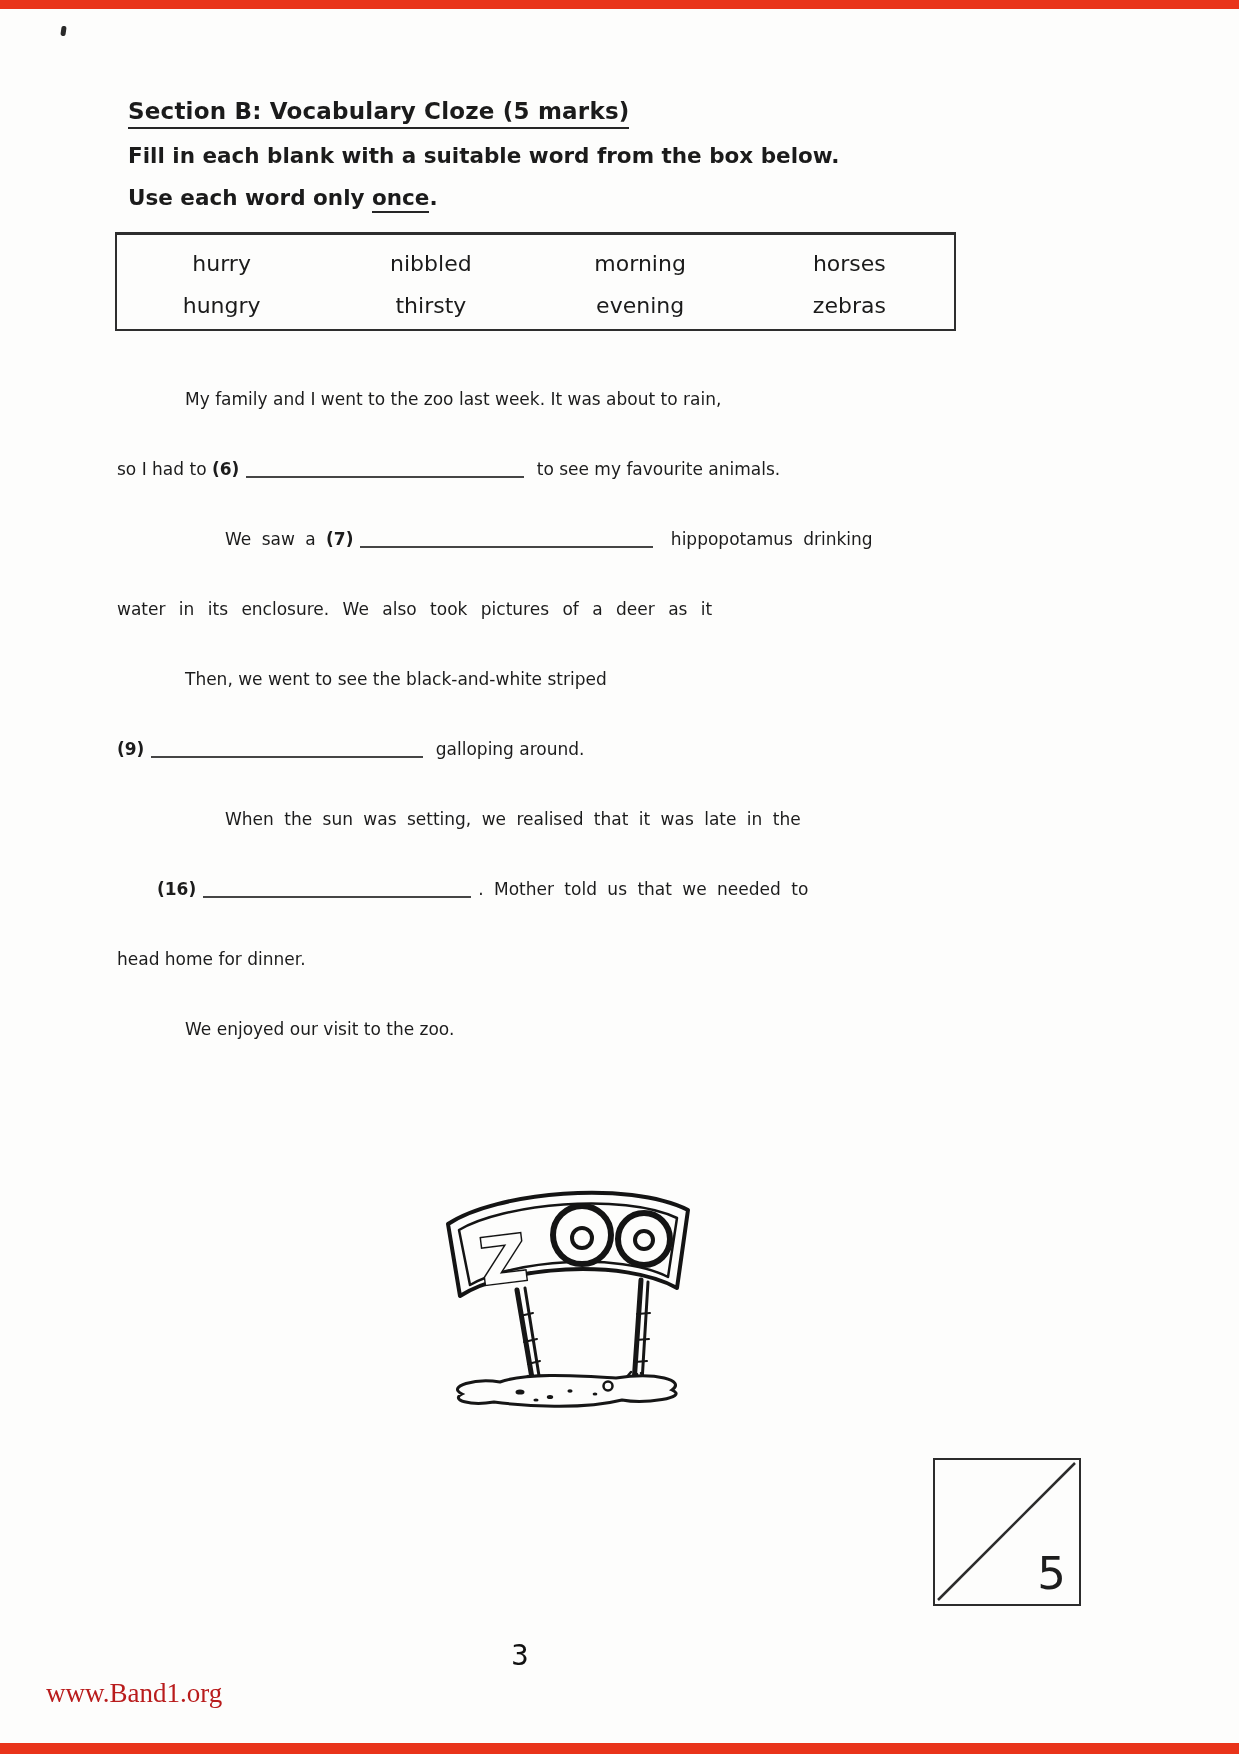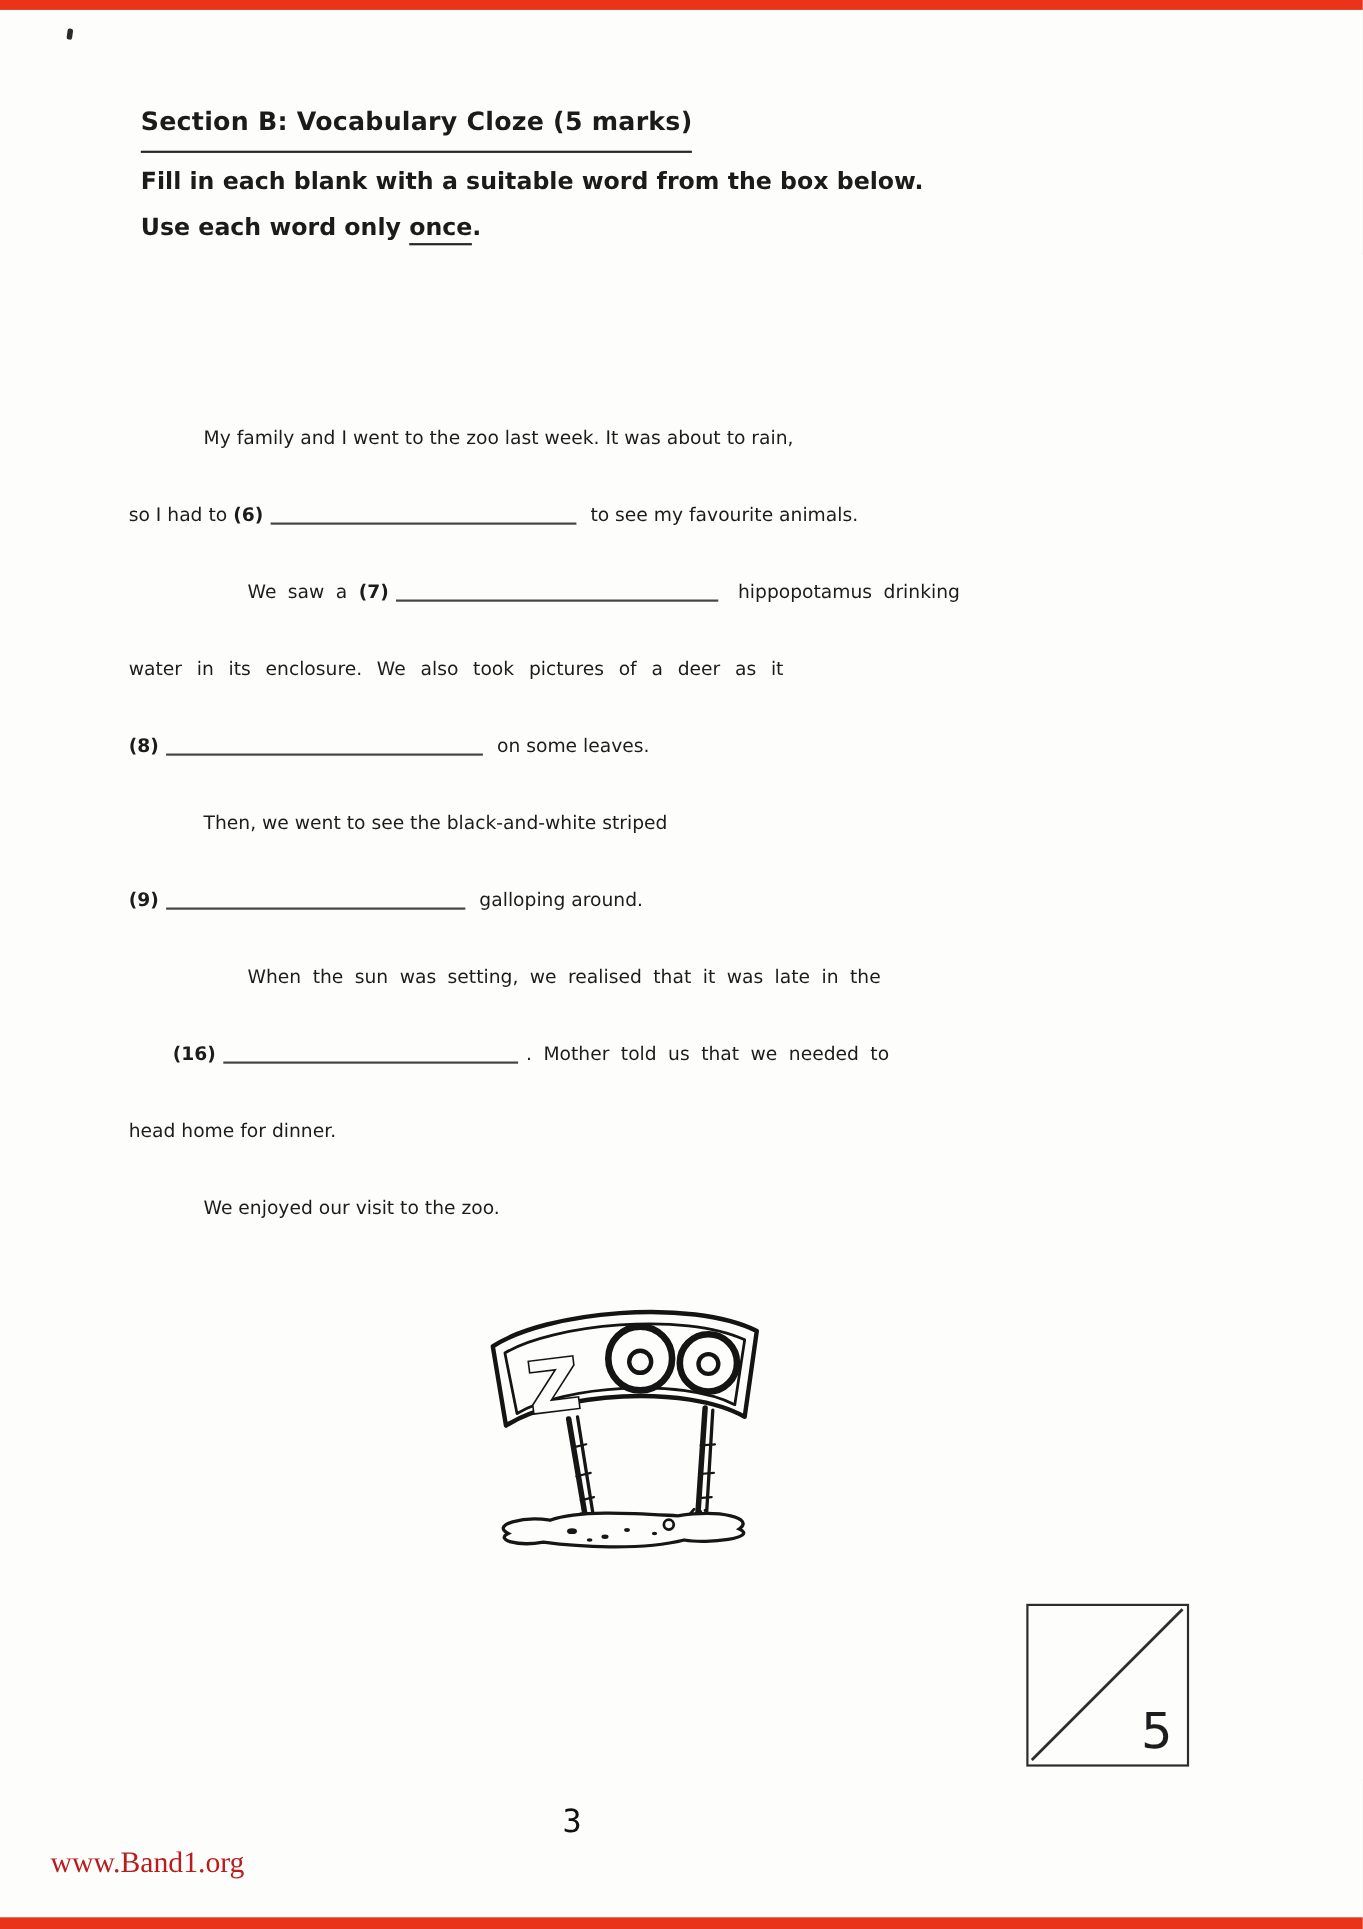--- a/index.html
+++ b/index.html
@@ -11,21 +11,21 @@
   }
   .redbar { position:absolute; left:0; width:100%; background:#e9341a; }
   .redbar.top { top:0; height:9px; }
   .redbar.bottom { bottom:0; height:11px; }
   .speck { position:absolute; left:61px; top:26px; width:5px; height:10px;
            background:#2a2a2a; border-radius:2px; transform:rotate(8deg); }
 
   
   .header { position:absolute; left:128px; top:98px; width:900px; }
   .section-title { display:inline-block; font-size:23px; font-weight:bold;
-    border-bottom:2.5px solid #262626; padding-bottom:13px; letter-spacing:.2px; }
+    border-bottom:2.5px solid #262626; padding-bottom:3px; letter-spacing:.2px; }
   .instr { font-size:21.5px; font-weight:bold; margin-top:11px; line-height:31px; }
   .u { border-bottom:2.5px solid #262626; padding-bottom:1px;text-align:center; }
 
   
   .wordbox { position:absolute; left:115px; top:232px; width:841px; height:99px;
     border:2.5px solid #2e2e2e; border-top-width:3px;
     display:grid; grid-template-columns:repeat(4,1fr); grid-template-rows:1fr 1fr;
     align-items:center; justify-items:center; font-size:22px; padding:6px 0 4px 0; }
   .wordbox span { transform:translateY(1px); }
 
@@ -63,32 +63,41 @@
 
   <div class="redbar top"></div>
   <div class="speck"></div>
 
   <div class="header">
     <span class="section-title">Section B: Vocabulary Cloze (5 marks)</span>
     <div class="instr">Fill in each blank with a suitable word from the box below.</div>
     <div class="instr"><span>Use each word only </span><span class="u">once</span><span>.</span></div>
   </div>
 
+  <div class="wordbox">
+    <span>hurry</span>
+    <span>nibbled</span>
+    <span>morning</span>
+    <span>horses</span>
+    <span>hungry</span>
+    <span>thirsty</span>
+    <span>evening</span>
+    <span>zebras</span>
+  </div>
 
   <div class="passage">
 
     <div class="line indent">My family and I went to the zoo last week. It was about to rain,</div>
 
     <div class="line"><span>so I had to </span><span class="qnum">(6)</span><span class="blank b6"></span><span> to see my favourite animals.</span></div>
 
     <div class="line indent spread-sm"><span>We saw a </span><span class="qnum">(7)</span><span class="blank b7"></span><span> hippopotamus drinking</span></div>
 
     <div class="line spread">water in its enclosure. We also took pictures of a deer as it</div>
 
-    <div class="line"><span class="qnum">(8)</span><span class="blank b8"></span><span> on some leaves.</span></div>
 
     <div class="line indent">Then, we went to see the black-and-white striped</div>
 
     <div class="line"><span class="qnum">(9)</span><span class="blank b9"></span><span> galloping around.</span></div>
 
     <div class="line indent spread-sm">When the sun was setting, we realised that it was late in the</div>
 
     <div class="line spread-sm"><span class="qnum">(16)</span><span class="blank b10"></span><span>.  Mother told us that we needed to</span></div>
 
     <div class="line">head home for dinner.</div>

